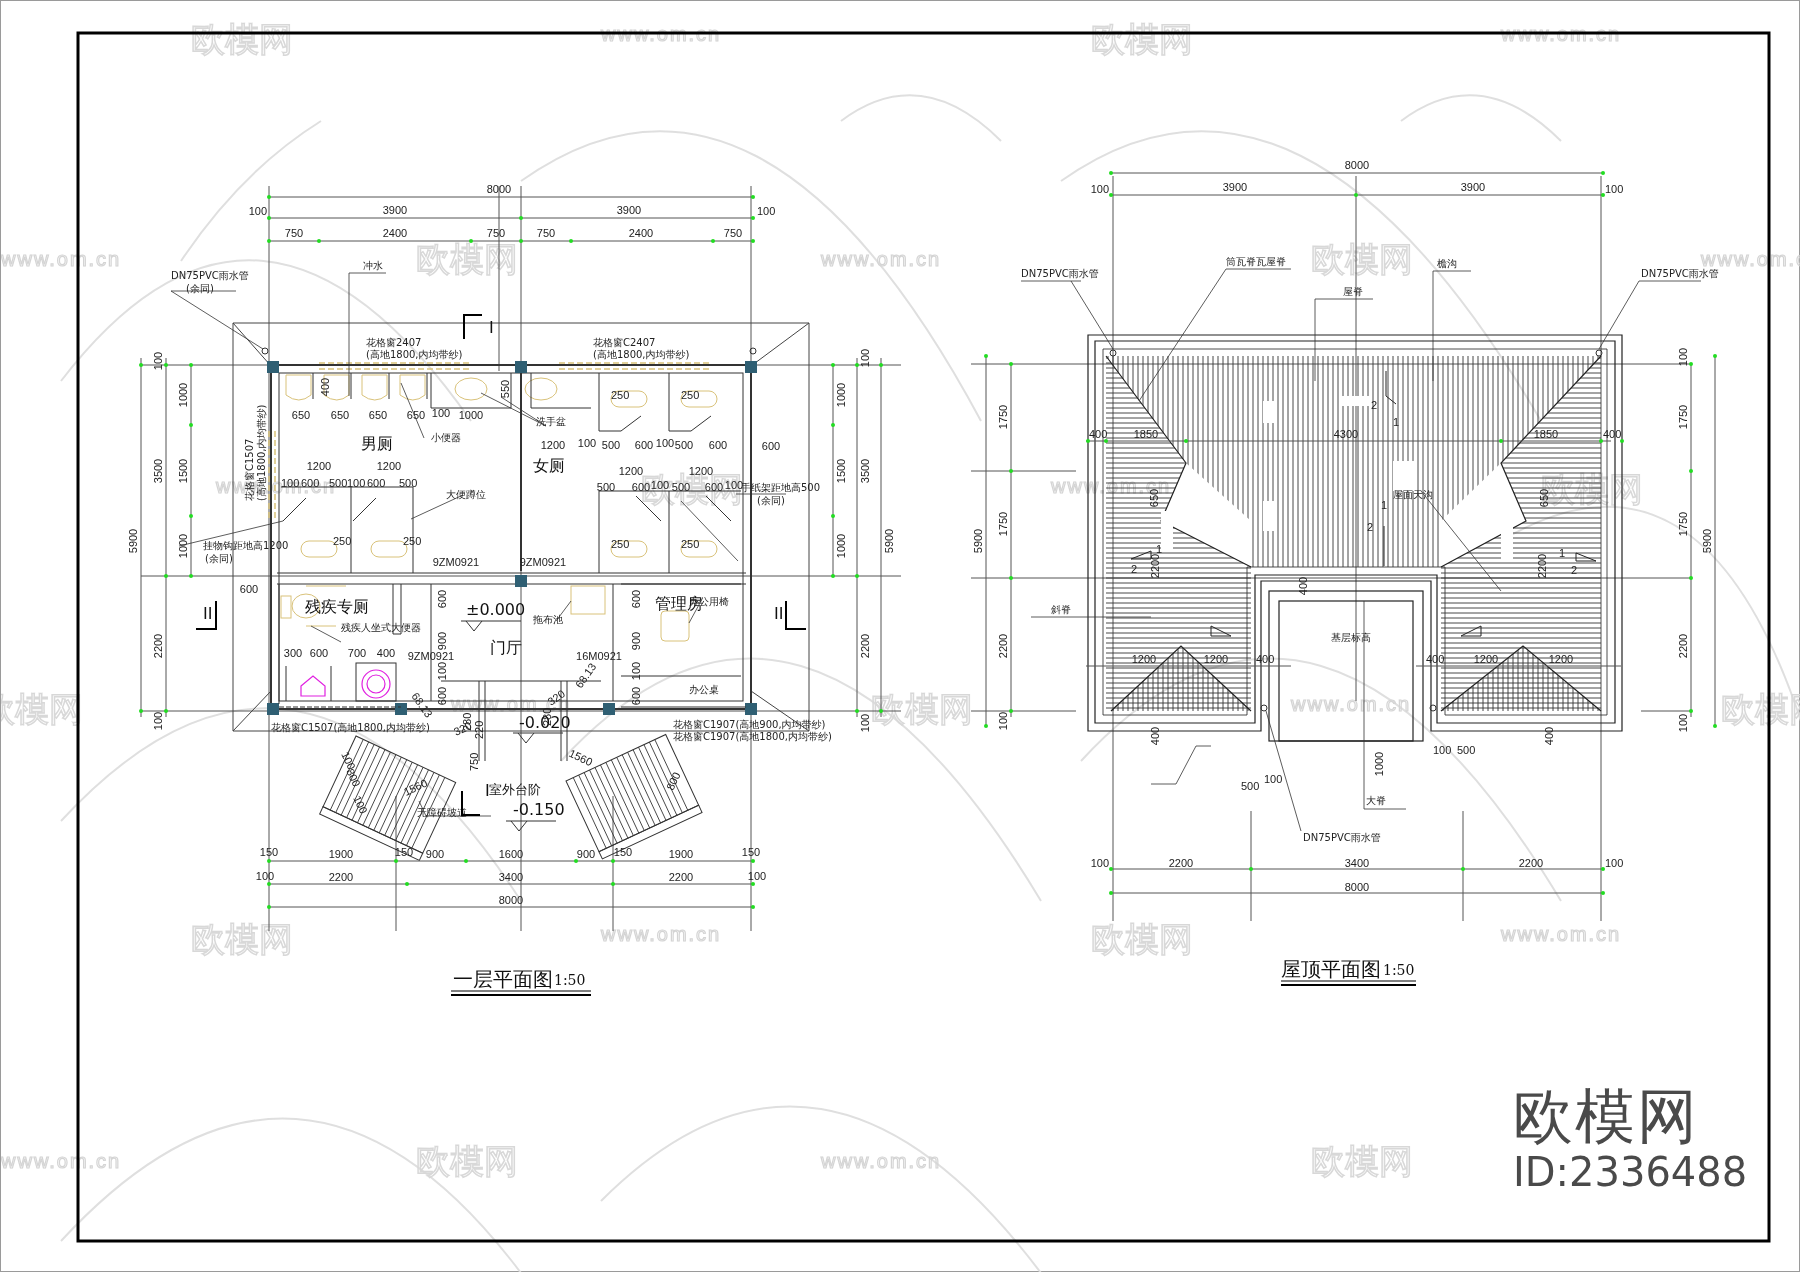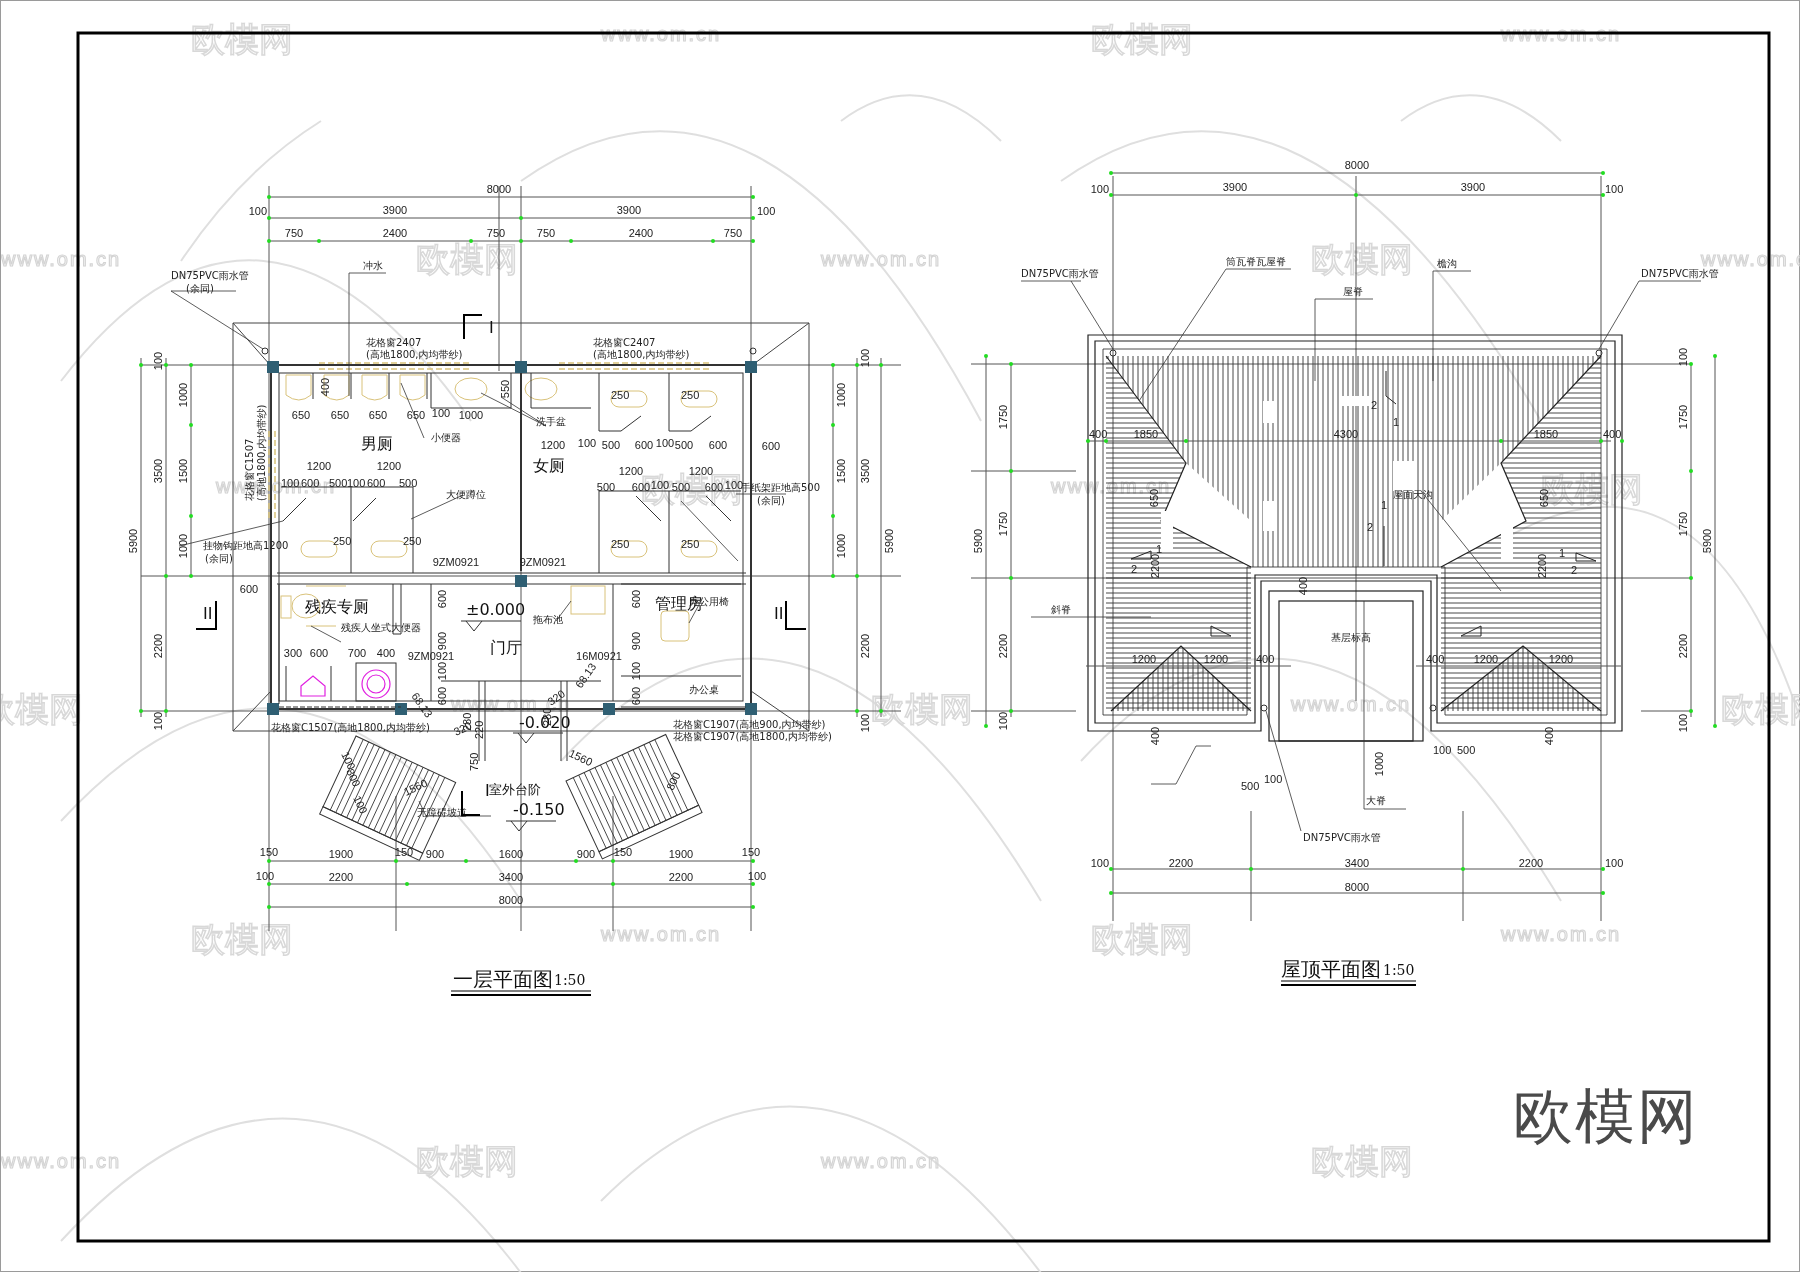--- a/index.html
+++ b/index.html
@@ -700,14 +700,15 @@
 
     <text class="title" x="1280" y="975">屋顶平面图</text>
     <text class="scale" x="1382" y="974">1:50</text>
     <line x1="1280" y1="980" x2="1415" y2="980" stroke="#000" stroke-width="1"></line>
     <line x1="1280" y1="984" x2="1415" y2="984" stroke="#000" stroke-width="2"></line>
   </g>
 </svg>
 
 <div id="brand">
   <div class="name">欧模网</div>
+  <div class="id">ID:2336488</div>
 </div>
 </div>
 
 </body></html>

